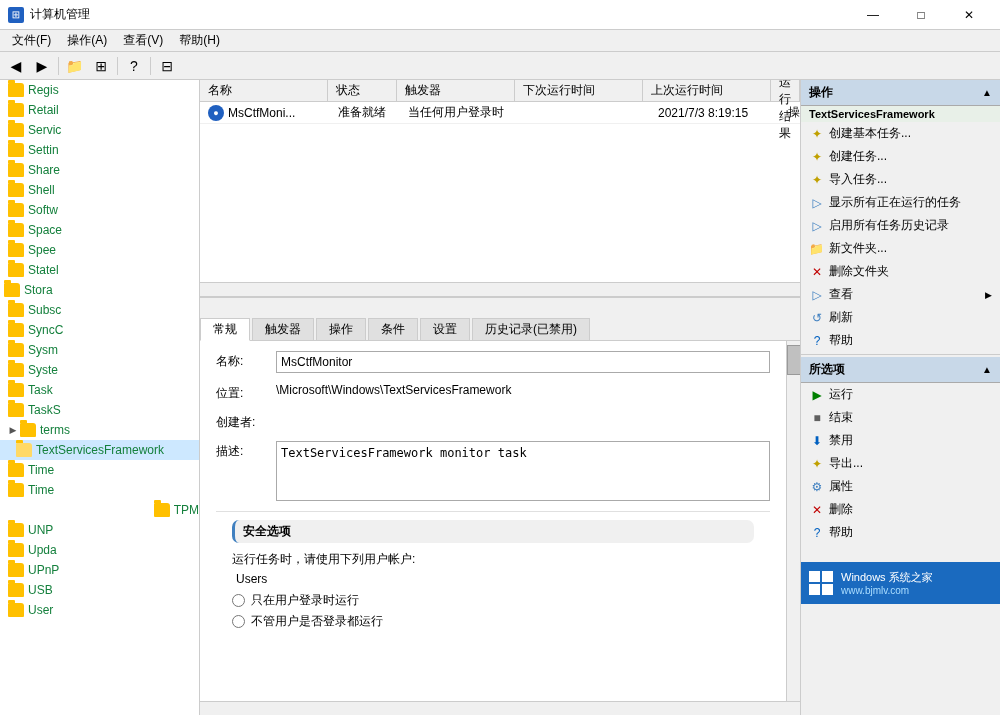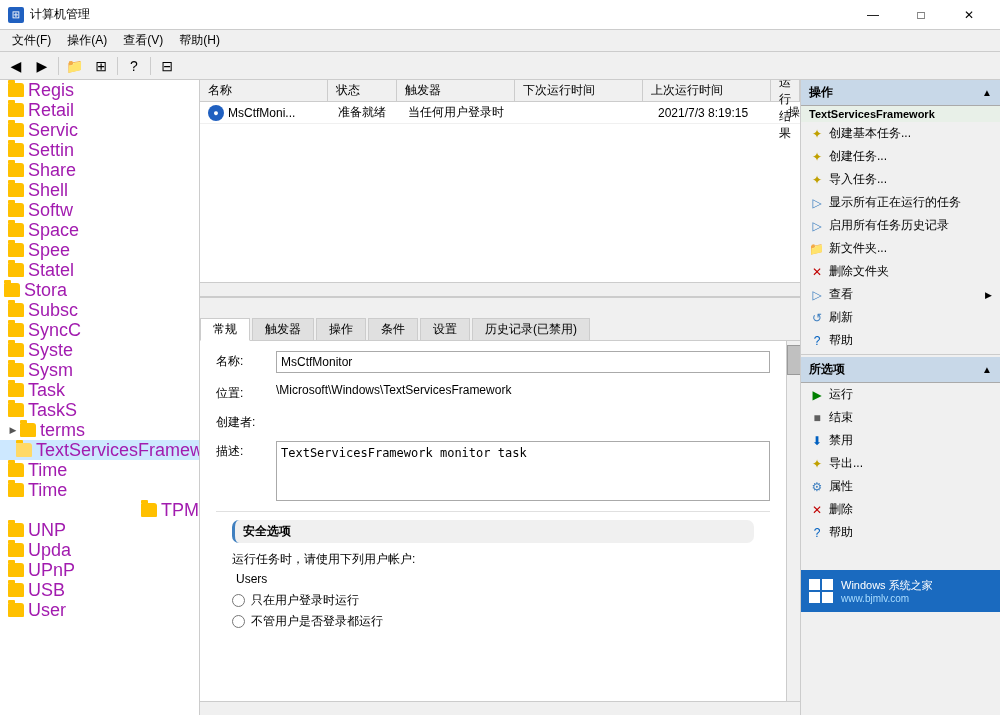--- a/index.html
+++ b/index.html
@@ -154,22 +154,22 @@
       width: 10px;
       height: 10px;
       display: flex;
       align-items: center;
       justify-content: center;
       margin-right: 2px;
       font-size: 9px;
       color: #555;
     }
     .sidebar-label {
-      font-size: 18px;
-      color: #a21caf;
+      font-size: 12px;
+      color: #15803d;
     }
 
     
     .content-area {
       flex: 1;
       background: #fff;
       display: flex;
       flex-direction: column;
       overflow: hidden;
     }
@@ -494,25 +494,25 @@
       <div class="sidebar-item" style="padding-left: 8px; position: relative;">
         <div class="folder-icon"></div>
         <span class="sidebar-label">Subsc</span>
       </div>
       <div class="sidebar-item" style="padding-left: 8px; position: relative;">
         <div class="folder-icon"></div>
         <span class="sidebar-label">SyncC</span>
       </div>
       <div class="sidebar-item" style="padding-left: 8px; position: relative;">
         <div class="folder-icon"></div>
+        <span class="sidebar-label">Sysm</span>
+      </div>
+      <div class="sidebar-item" style="padding-left: 8px; position: relative;">
+        <div class="folder-icon"></div>
         <span class="sidebar-label">Syste</span>
-      </div>
-      <div class="sidebar-item" style="padding-left: 8px; position: relative;">
-        <div class="folder-icon"></div>
-        <span class="sidebar-label">Sysm</span>
       </div>
       <div class="sidebar-item" style="padding-left: 8px; position: relative;">
         <div class="folder-icon"></div>
         <span class="sidebar-label">Task</span>
       </div>
       <div class="sidebar-item" style="padding-left: 8px; position: relative;">
         <div class="folder-icon"></div>
         <span class="sidebar-label">TaskS</span>
       </div>
       <div class="sidebar-item" style="padding-left: 8px; position: relative;">
@@ -716,21 +716,21 @@
     <div class="right-action-item">
       <div class="right-action-icon" style="color:#c00000">✕</div>
       <span>删除</span>
     </div>
     <div class="right-action-item">
       <div class="right-action-icon" style="color:#0060c0">?</div>
       <span>帮助</span>
     </div>
 
     <div style="margin-top:auto;position:relative">
-      <div style="background:#1a6abf;padding:8px;display:flex;align-items:center;gap:8px;margin-top:26px">
+      <div style="background:#1a6abf;padding:8px;display:flex;align-items:center;gap:8px;margin-top:18px">
         <div class="win-logo">
           <div class="win-logo-tile"></div>
           <div class="win-logo-tile"></div>
           <div class="win-logo-tile"></div>
           <div class="win-logo-tile"></div>
         </div>
         <div>
           <div style="color:white;font-size:11px">Windows 系统之家</div>
           <div style="color:#aaddff;font-size:10px">www.bjmlv.com</div>
         </div>

